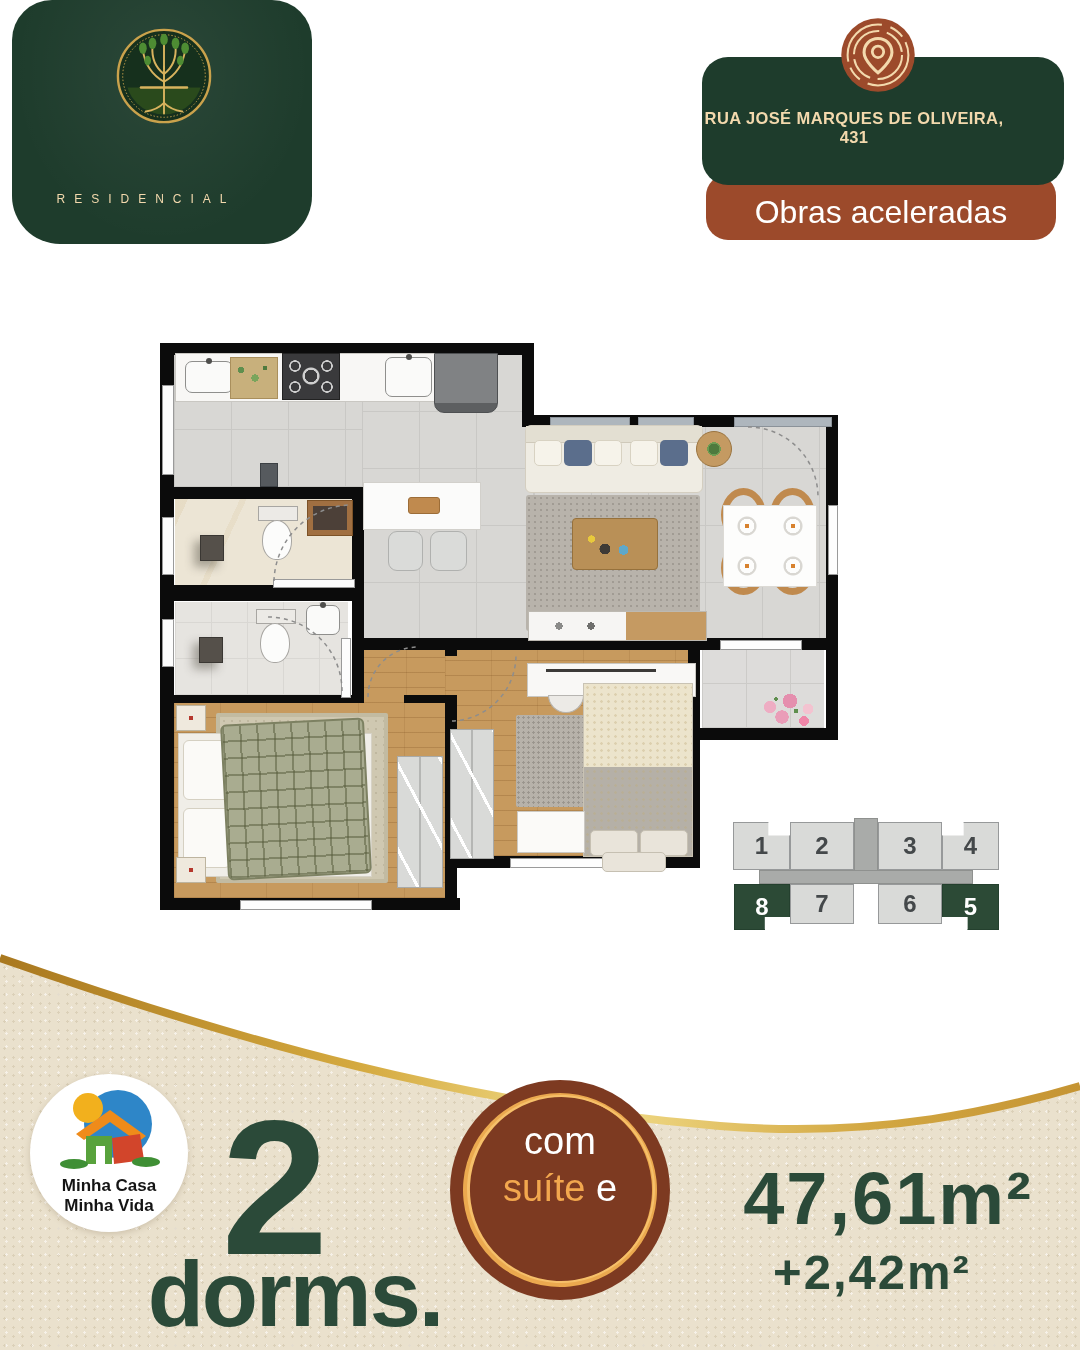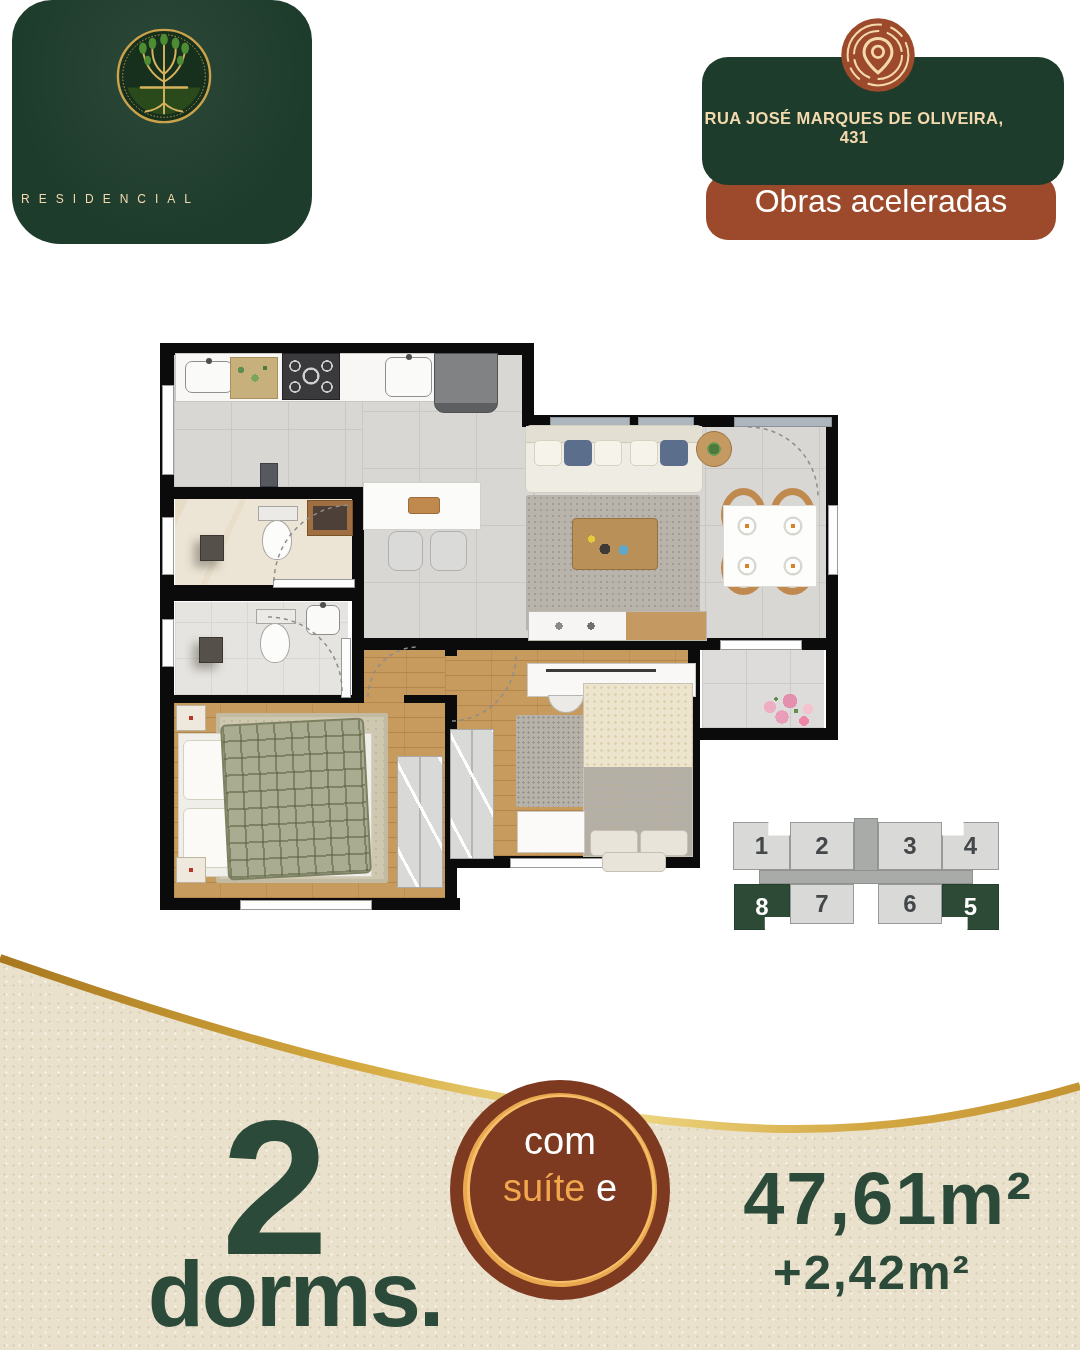--- a/index.html
+++ b/index.html
@@ -15,35 +15,35 @@
     clip-path:path("M0,958 C240,1042 470,1106 720,1126 C880,1139 1005,1108 1080,1086 L1080,1350 L0,1350 Z");
     z-index:1;}
   #gold-wave{left:0;top:0;z-index:2;pointer-events:none;}
 
   
   #brand-card{left:12px;top:0;width:300px;height:244px;background:#1e3c2c;
     background-image:radial-gradient(ellipse at 50% 30%,rgba(255,255,255,.06),transparent 70%);
     border-radius:40px 40px 48px 48px;z-index:5;}
   #brand-name{left:0;top:130px;width:300px;text-align:center;color:#f3d9ad;
     font-family:"DejaVu Serif",serif;font-size:47px;letter-spacing:1px;}
-  #brand-sub{left:0;top:192px;width:259px;color:#f3d9ad;
+  #brand-sub{left:0;top:192px;width:259px;text-align:center;color:#f3d9ad;
     font-size:12px;letter-spacing:9px;text-indent:9px;}
   #medallion{left:104px;top:28px;}
 
   
   #address-card{left:702px;top:57px;width:362px;height:128px;background:#1e3c2c;
     border-radius:26px;z-index:6;}
   #address-l1{left:0;top:52px;width:304px;text-align:center;color:#f3d9ad;
     font-weight:bold;font-size:16.5px;letter-spacing:.4px;}
   #address-l2{left:0;top:82px;width:362px;text-align:center;color:#f3d9ad;
     font-weight:bold;font-size:23px;letter-spacing:1px;}
   #pin-wrap{left:840px;top:17px;z-index:7;}
   #obras-banner{left:706px;top:174px;width:350px;height:66px;background:#9c4a2b;
     border-radius:22px;z-index:5;display:flex;align-items:flex-end;justify-content:center;}
-  #obras-banner span{color:#ffffff;font-size:32px;font-weight:500;padding-bottom:20px;}
+  #obras-banner span{color:#ffffff;font-size:32px;font-weight:500;padding-bottom:9px;}
 
   
   #plan{left:160px;top:343px;width:678px;height:579px;z-index:4;}
   .wall{background:#0b0b0b;z-index:3;}
   .room{z-index:1;}
   .tile{background:#d8d7d4;
     background-image:repeating-linear-gradient(0deg,#c9c8c5 0 1px,transparent 1px 57px),
                      repeating-linear-gradient(90deg,#c9c8c5 0 1px,transparent 1px 57px);}
   .tile2{background:#dddcda;
     background-image:repeating-linear-gradient(0deg,#cccbc8 0 1px,transparent 1px 44px),
@@ -380,20 +380,36 @@
         <span>7</span>
       </div>
     <div class="abs unit" style="left:145px;top:66px;width:64px;height:40px">
         <span>6</span>
       </div>
     <div class="abs unit hl" style="left:209px;top:66px;width:57px;height:46px;clip-path:polygon(0 0,100% 0,100% 100%,45% 100%,45% 72%,0 72%)">
         <span>5</span>
       </div>
   </div>
 
+  <div id="mcmv" class="abs">
+    <svg class="abs" style="left:28px;top:8px" width="102" height="96" viewBox="0 0 102 96">
+      <circle cx="60" cy="42" r="34" fill="#2e86c8"></circle>
+      <circle cx="30" cy="26" r="15" fill="#f2b01d"></circle>
+      <polygon points="18,52 52,28 88,54 80,60 52,40 26,58" fill="#ef8b1a"></polygon>
+      <rect x="28" y="54" width="26" height="28" fill="#58a23c"></rect>
+      <rect x="38" y="64" width="9" height="18" fill="#ffffff"></rect>
+      <polygon points="54,56 82,52 86,78 56,82" fill="#d2452b"></polygon>
+      <ellipse cx="16" cy="82" rx="14" ry="5" fill="#3f8f35"></ellipse>
+      <ellipse cx="88" cy="80" rx="14" ry="5" fill="#3f8f35"></ellipse>
+    </svg>
+    <div id="mcmv-text" class="abs">
+      <div>Minha Casa</div>
+      <div>Minha Vida</div>
+    </div>
+  </div>
 
   <div id="dorms-num" class="abs">2</div>
   <div id="dorms-label" class="abs">dorms.</div>
 
   <div id="badge" class="abs">
     <div id="badge-ring"></div>
     <div id="badge-ring2"></div>
     <div id="badge-text">
       <div><span class="bwhite">com</span></div>
       <div><span class="borange">suíte</span>

